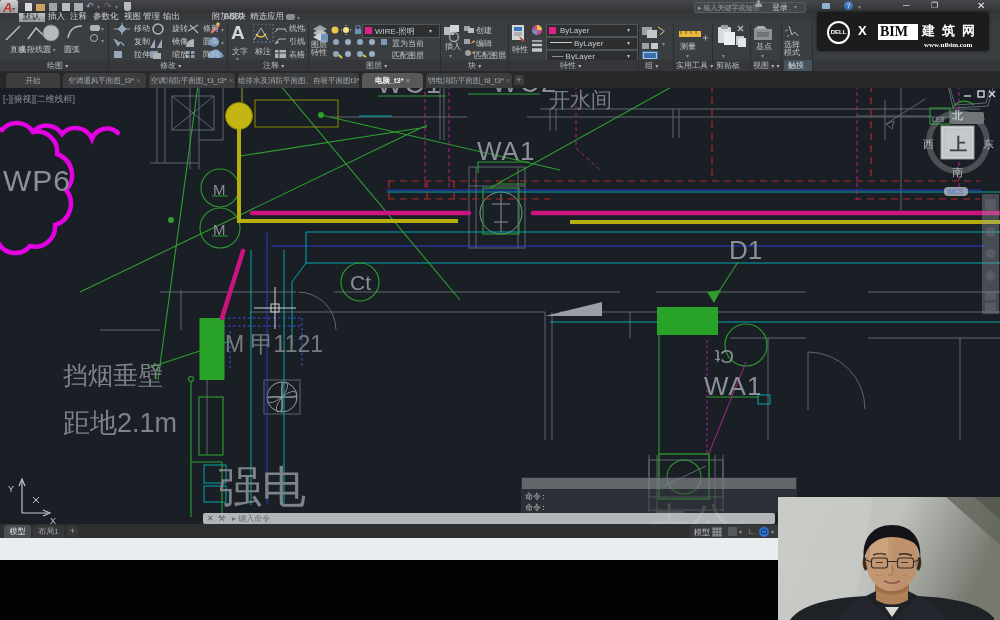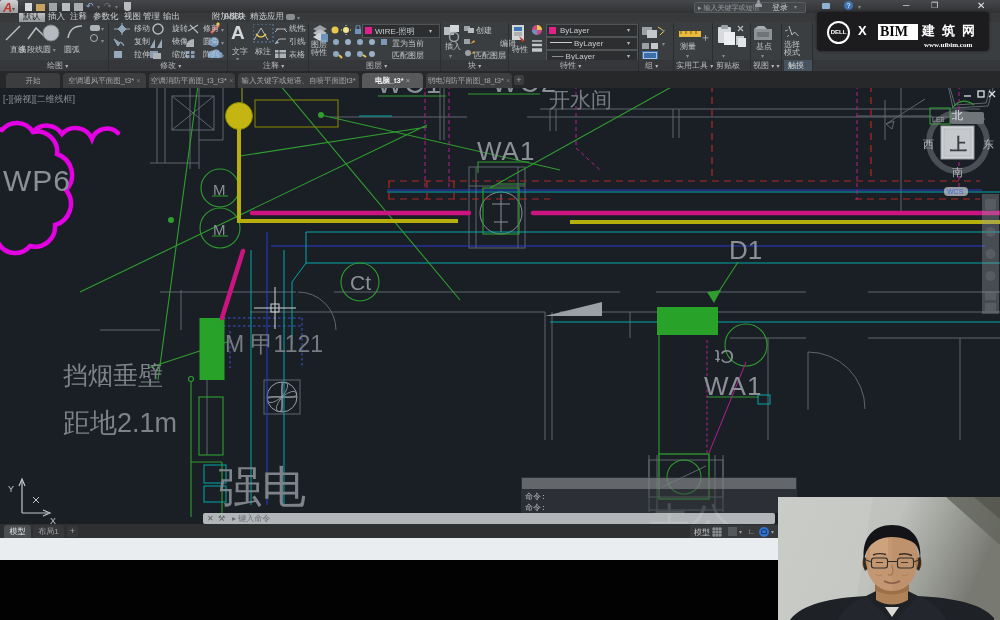--- a/index.html
+++ b/index.html
@@ -397,21 +397,21 @@
     <div class="abs" style="left:449px;top:30px;color:#888;font-size:6px;">▾</div>
     <svg class="abs" style="left:463px;top:3px;" width="12" height="32">
       <rect x="1" y="1" width="6" height="5" fill="#9ba1a6"></rect>
         <rect x="5" y="3" width="6" height="5" fill="#b8bdc1"></rect>
       <rect x="1" y="14" width="6" height="5" fill="#9ba1a6"></rect>
         <path d="M7 19 l4 -4 l1 2 z" fill="#e8a33d"></path>
       <circle cx="5" cy="28" r="3" fill="#9ba1a6"></circle>
         <path d="M8 29 l3 -3 l1 2 z" fill="#e8a33d"></path>
     </svg>
     <div class="cap" style="left:476px;top:5px;">创建</div>
-    <div class="cap" style="left:476px;top:18px;margin-left:24px;">编辑</div>
+    <div class="cap" style="left:476px;top:18px;">编辑</div>
     <div class="cap" style="left:474px;top:30px;">匹配图层</div>
     <div class="abs" style="left:503px;top:31px;color:#888;font-size:6px;">▾</div>
 
     <svg class="abs" style="left:511px;top:2px;" width="17" height="20">
       <rect x="1" y="1" width="12" height="15" fill="#d2d6d9"></rect>
       <rect x="3" y="3" width="8" height="4" fill="#3e75b5"></rect>
       <line x1="3" y1="9" x2="11" y2="9" stroke="#888"></line>
         <line x1="3" y1="11" x2="11" y2="11" stroke="#888"></line>
       <path d="M8 12 l6 5 l-3 1 z" fill="#c0392b"></path>
     </svg>
@@ -502,21 +502,21 @@
     <div class="plabel" style="left:676px;">实用工具 <span style="font-size:6px;">▾</span></div>
     <div class="plabel" style="left:716px;">剪贴板</div>
     <div class="plabel" style="left:753px;">视图 <span style="font-size:6px;">▾</span> <span style="font-size:6px;">▾</span></div>
     <div class="abs" style="left:784px;top:0px;width:28px;height:11px;background:#46535e;"></div>
     <div class="plabel" style="left:788px;color:#d8dbdd;text-align:center;">触摸</div>
   </div>
   <div class="abs" id="tabbar">
     <div class="ftab" style="left:6px;width:54px;">开始</div>
     <div class="ftab" style="left:63px;width:83px;">空调通风平面图_t3* <span style="color:#777;">×</span></div>
     <div class="ftab" style="left:149px;width:86px;">空调消防平面图_t3_t3* <span style="color:#777;">×</span></div>
-    <div class="ftab" style="left:238px;width:121px;">输入关键字或短语、自喷平面图t3* </div>
+    <div class="ftab" style="left:238px;width:121px;">给排水及消防平面图、自喷平面图t3* </div>
     <div class="ftab" style="left:362px;width:61px;background:#58595b;color:#f2f3f4;font-weight:bold;">电脑_t3* <span style="color:#aaa;font-weight:normal;">×</span></div>
     <div class="ftab" style="left:426px;width:86px;">弱电消防平面图_t8_t3* <span style="color:#777;">×</span></div>
     <div class="abs" style="left:514px;top:4px;width:10px;height:10px;background:#3b3d3f;border-radius:2px;color:#9fa3a5;font-size:9px;line-height:10px;text-align:center;">+</div>
   </div>
 
   <div class="abs" style="left:817px;top:12px;width:172px;height:39px;background:#1c1c1e;border-radius:4px;box-shadow:0 0 3px rgba(0,0,0,.6);">
     <div class="abs" style="left:10px;top:9px;width:19px;height:19px;border:2px solid #fff;border-radius:50%;color:#fff;font-size:6px;font-weight:bold;text-align:center;line-height:19px;letter-spacing:0;">DELL</div>
     <div class="abs" style="left:41px;top:11px;color:#fff;font-size:13px;font-weight:bold;">X</div>
     <div class="abs" style="left:61px;top:12px;width:40px;height:16px;background:#fff;"></div>
     <div class="abs" style="left:63px;top:12px;color:#0a0a0a;font-size:14px;font-weight:bold;font-family:'Liberation Serif',serif;line-height:16px;">BIM</div>

